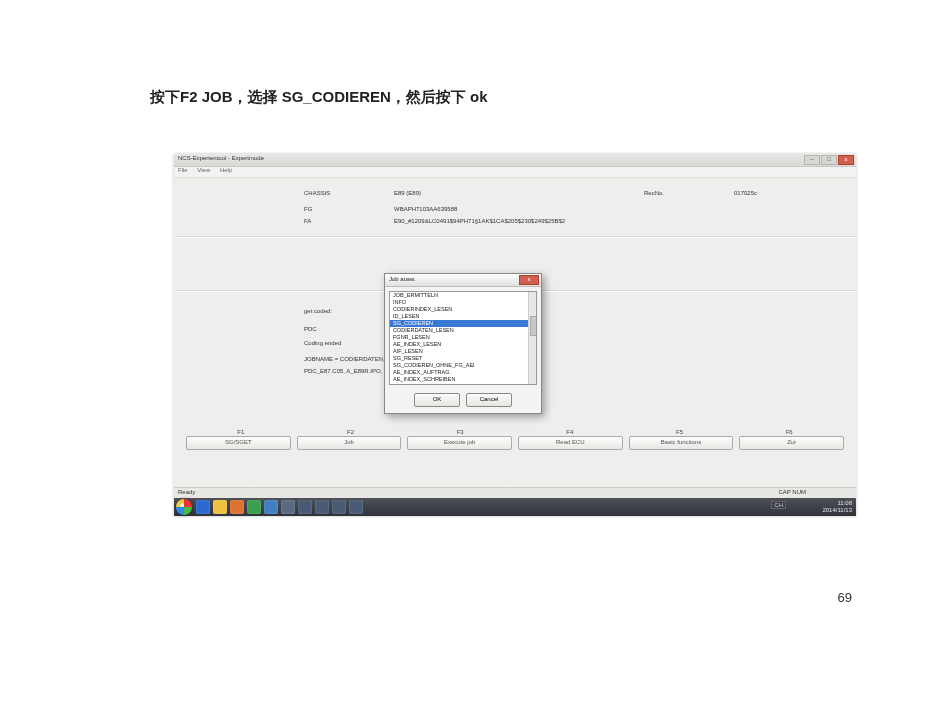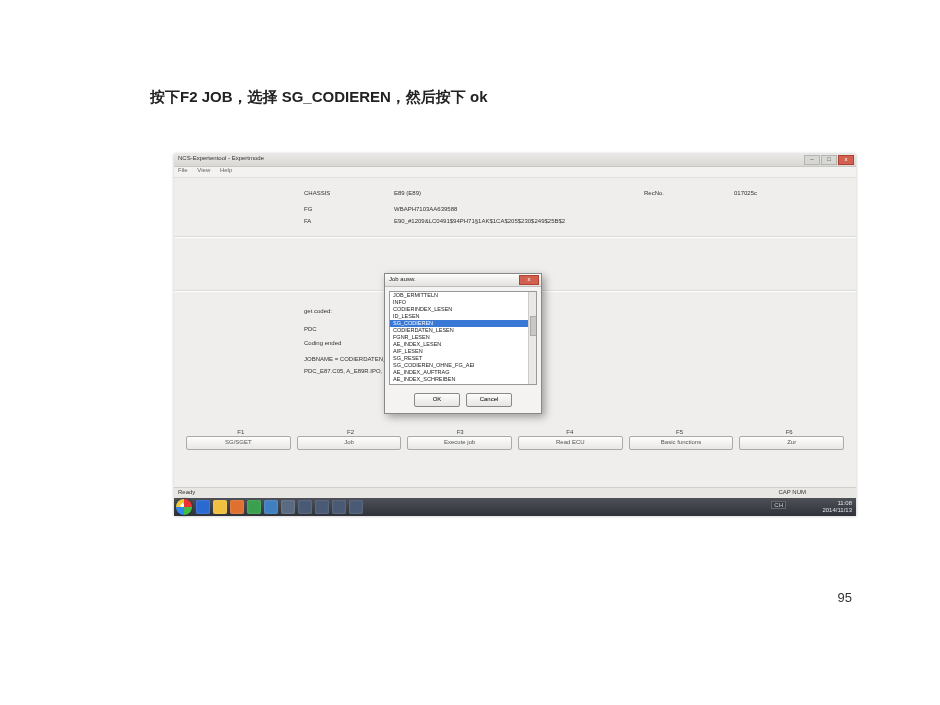--- a/index.html
+++ b/index.html
@@ -60,21 +60,21 @@
   .taskbar .ti.g2{background:#4080c0}
   .taskbar .ti.g3{background:#5a6a80}
   .taskbar .tray{position:absolute;right:4px;top:2px;font-size:6px;color:#dfe2e6;text-align:right;line-height:7px}
   .taskbar .lang{position:absolute;right:70px;top:3px;font-size:6px;color:#cfd2d6;border:1px solid #666;padding:0 2px;background:#3a3d43}
 </style>
 </head>
 <body>
 <div class="page">
 
   <div class="instruction">按下F2 JOB，选择 SG_CODIEREN，然后按下 ok</div>
-  <div class="page-num">95</div>
+  <div class="page-num">69</div>
 
   <div class="shot">
     <div class="titlebar">
       <span class="title">NCS-Expertentool - Expertmode</span>
       <div class="winbtns">
         <div class="wb">–</div>
         <div class="wb">□</div>
         <div class="wb close">x</div>
       </div>
     </div>

